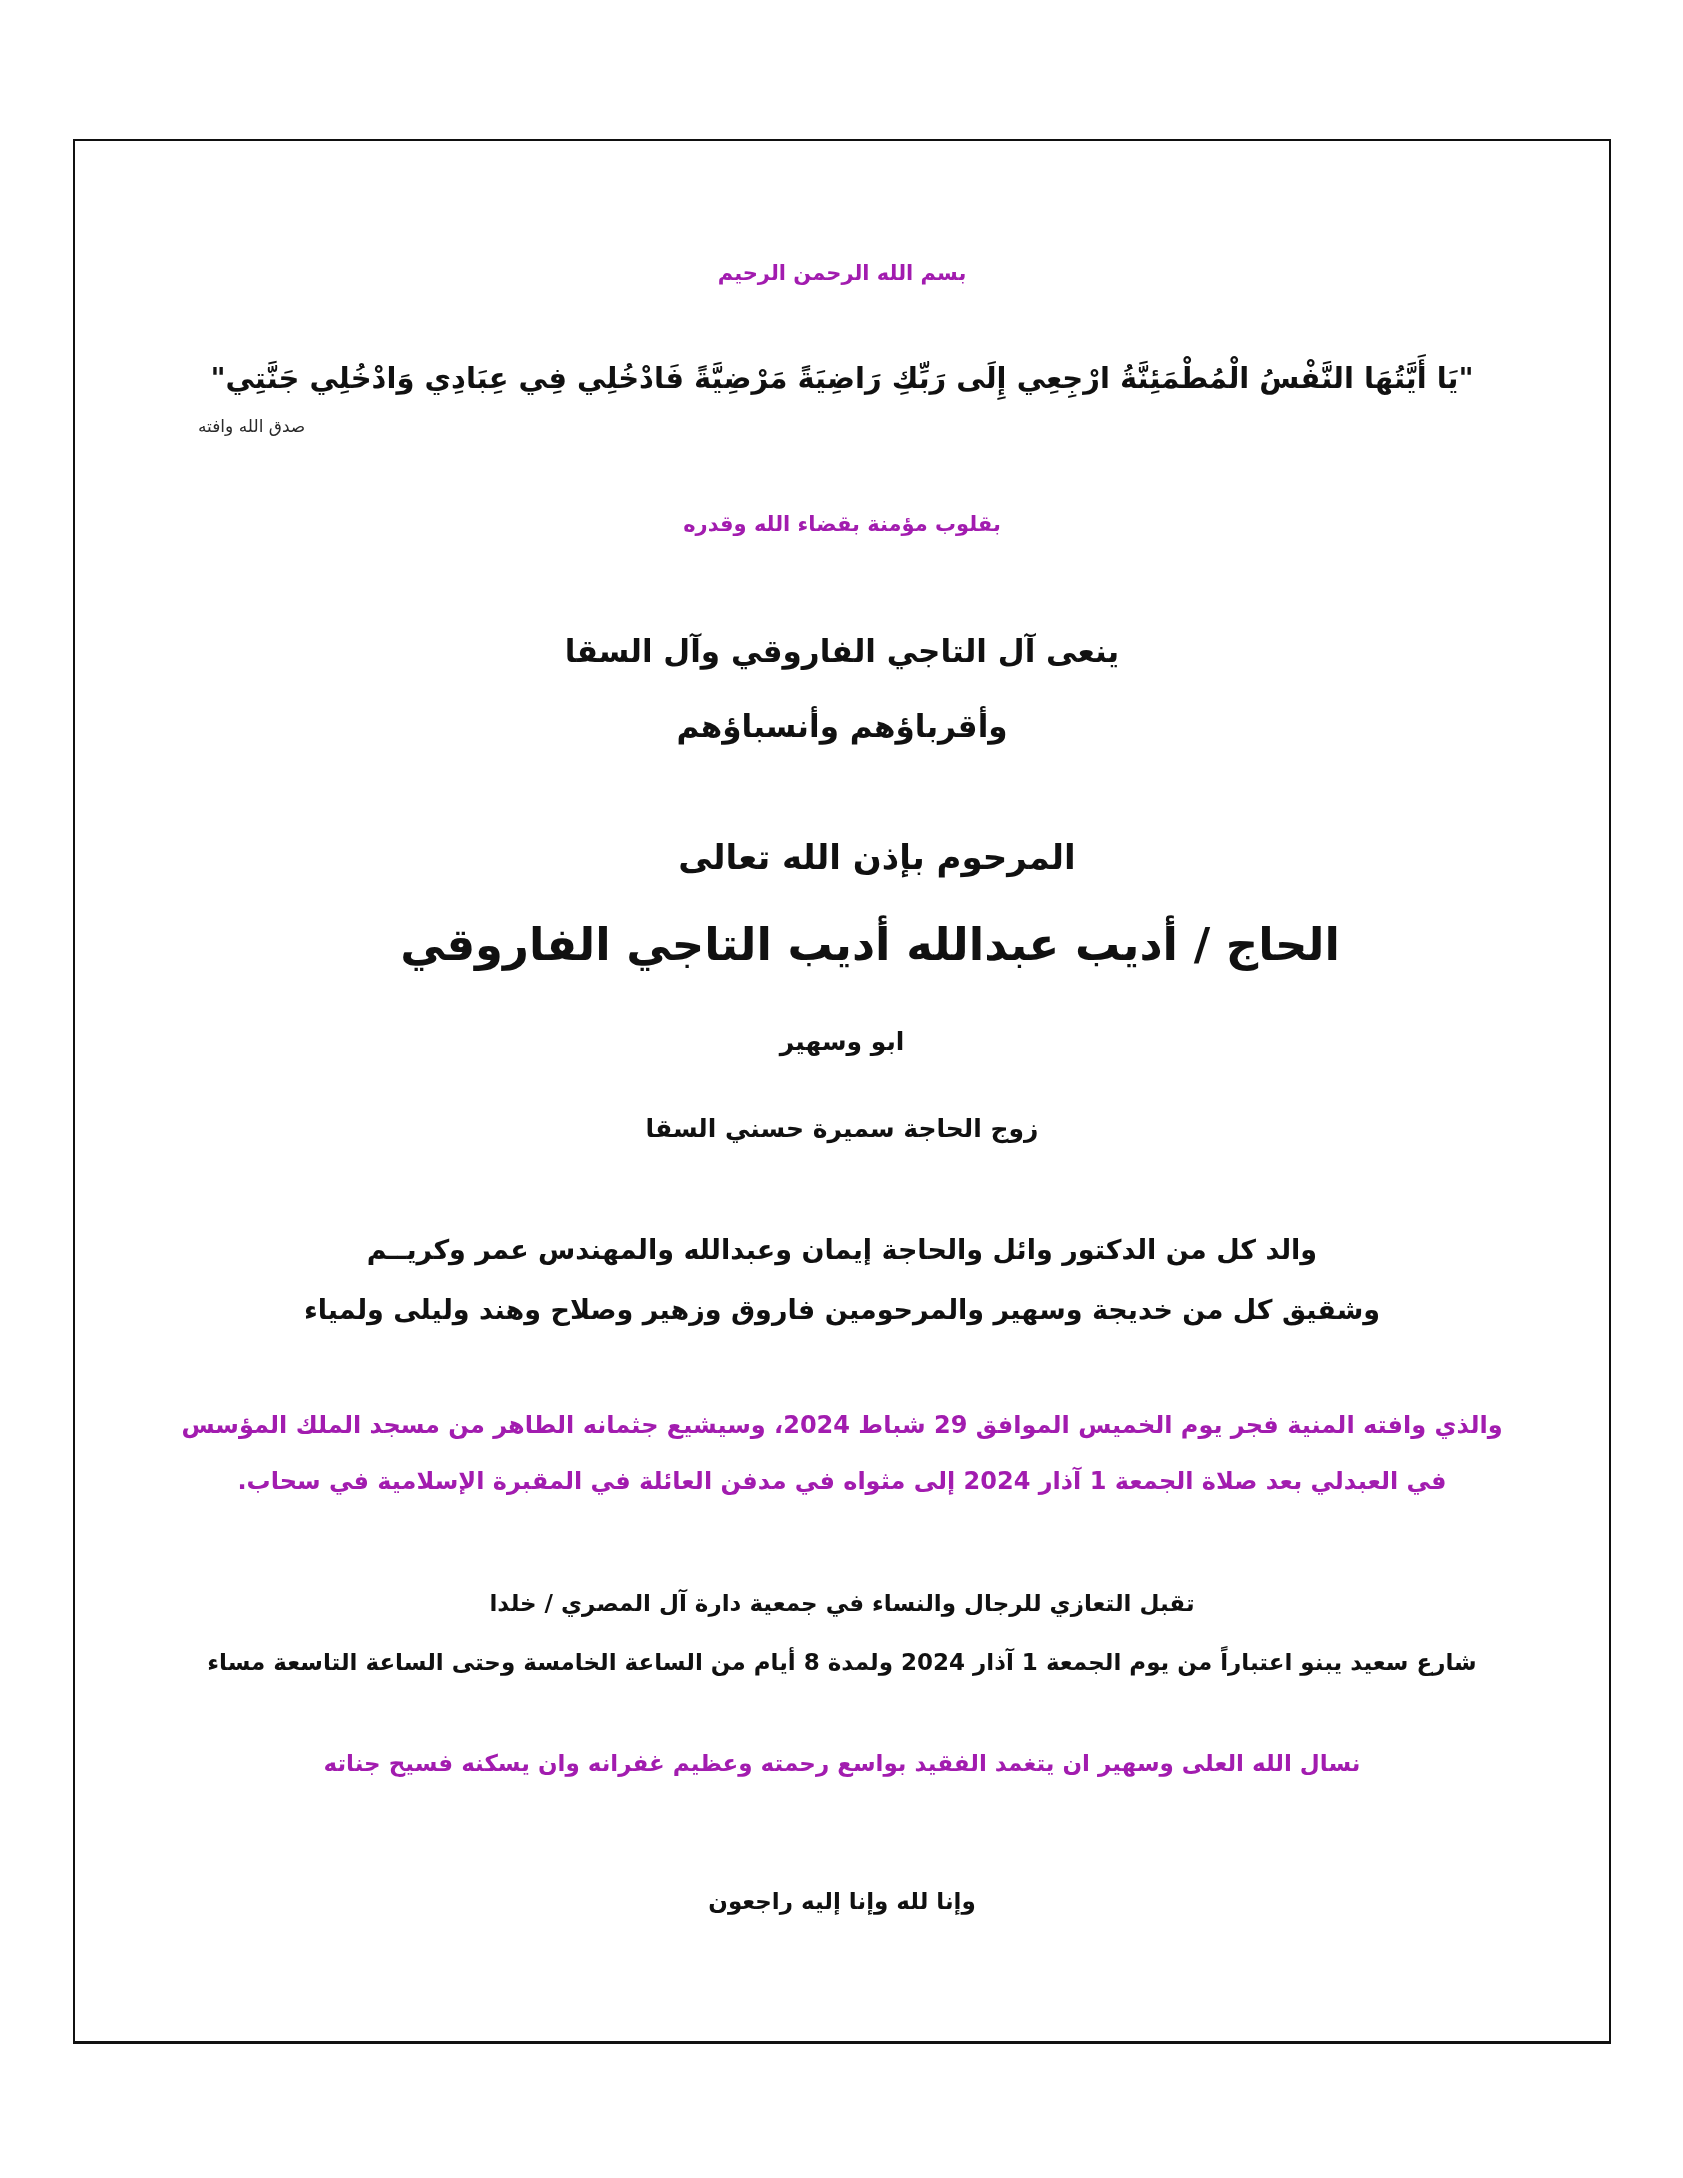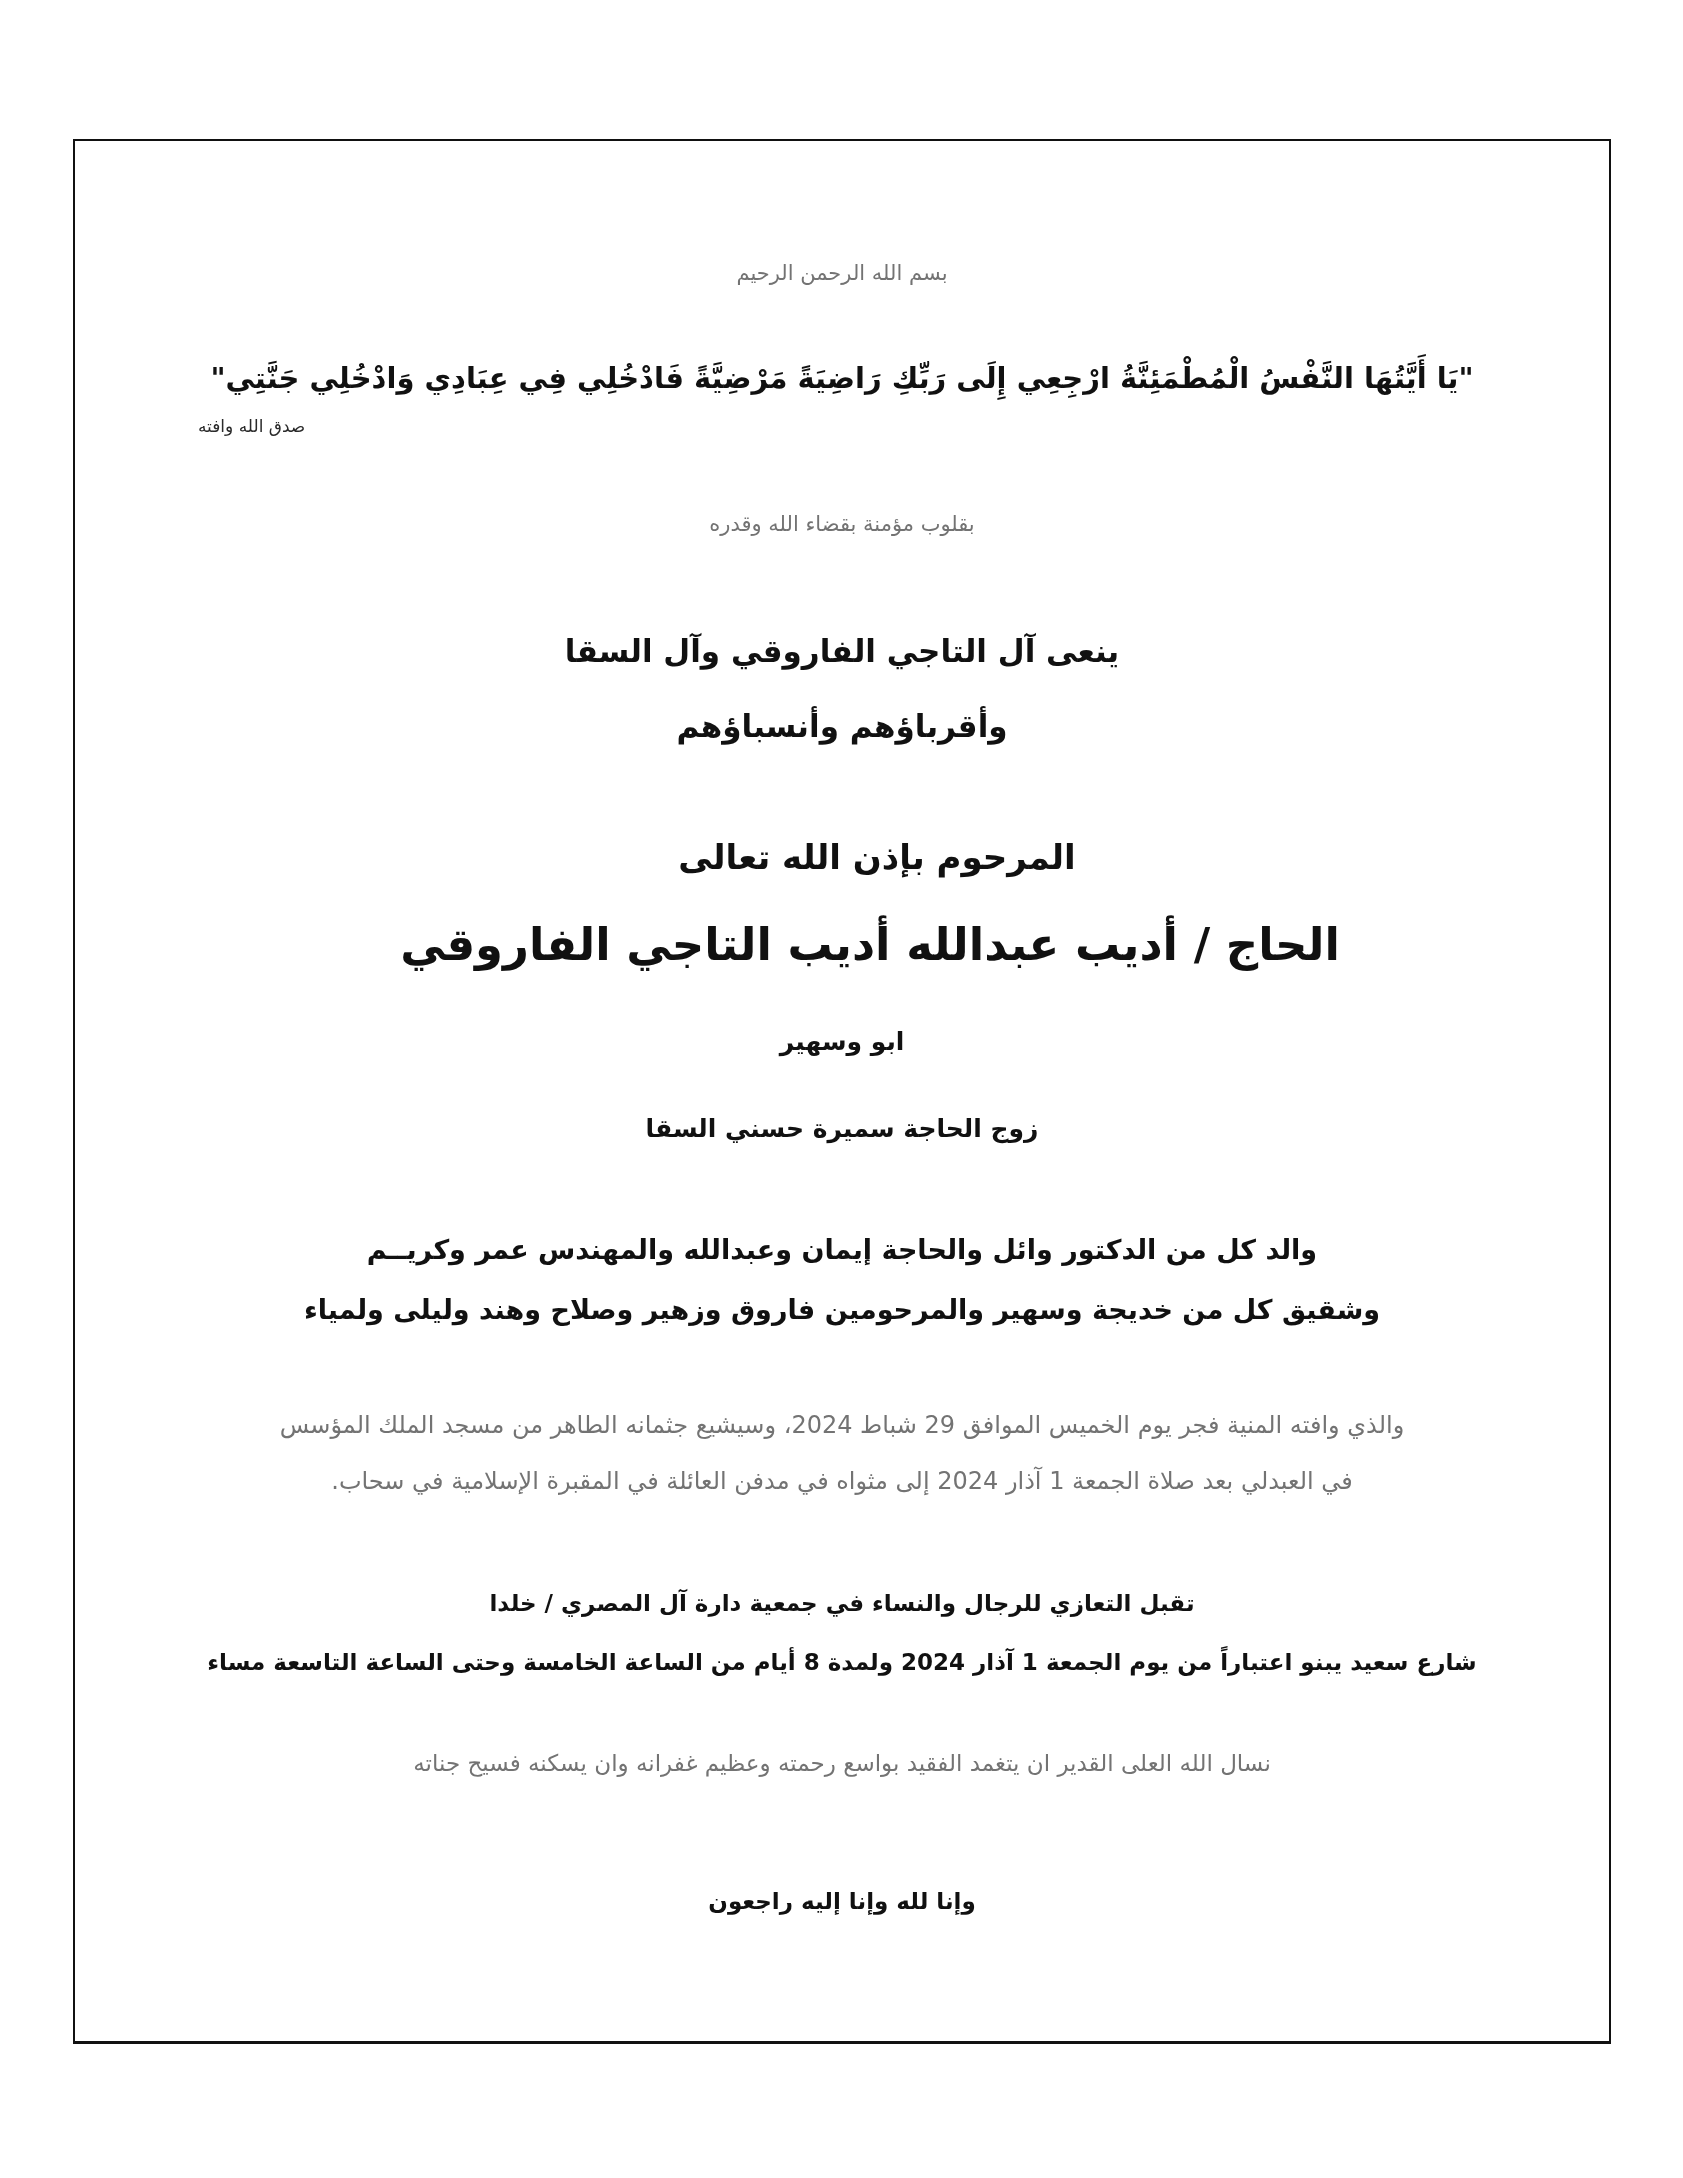--- a/index.html
+++ b/index.html
@@ -28,21 +28,21 @@
   .line {
     position: absolute;
     left: 73px;
     width: 1538px;
     text-align: center;
     direction: rtl;
     white-space: nowrap;
     transform: translateY(-50%);
     line-height: 1.3;
   }
-  .reg { font-weight: normal; color: #737373; }
+  .reg { font-weight: bold; color: #a21caf; }
   .bold { font-weight: bold; color: #111111; }
 
   .bismillah { top: 274px; font-size: 21px; }
   .verse { top: 379px; font-size: 29px; }
   .sadaqa {
     position: absolute;
     left: 198px;
     top: 426px;
     transform: translateY(-50%);
     font-size: 17px;
@@ -86,15 +86,15 @@
 
 <div class="line bold father">والد كل من الدكتور وائل والحاجة إيمان وعبدالله والمهندس عمر وكريــم</div>
 <div class="line bold brother">وشقيق كل من خديجة وسهير والمرحومين فاروق وزهير وصلاح وهند وليلى ولمياء</div>
 
 <div class="line reg details1">والذي وافته المنية فجر يوم الخميس الموافق 29 شباط 2024، وسيشيع جثمانه الطاهر من مسجد الملك المؤسس</div>
 <div class="line reg details2">في العبدلي بعد صلاة الجمعة 1 آذار 2024 إلى مثواه في مدفن العائلة في المقبرة الإسلامية في سحاب.</div>
 
 <div class="line bold cond1">تقبل التعازي للرجال والنساء في جمعية دارة آل المصري / خلدا</div>
 <div class="line bold cond2">شارع سعيد يبنو اعتباراً من يوم الجمعة 1 آذار 2024 ولمدة 8 أيام من الساعة  الخامسة وحتى الساعة التاسعة مساء</div>
 
-<div class="line reg prayer">نسال الله العلى القدير ان يتغمد الفقيد بواسع رحمته وعظيم غفرانه وان يسكنه فسيح جناته</div>
+<div class="line reg prayer">نسال الله العلى وسهير ان يتغمد الفقيد بواسع رحمته وعظيم غفرانه وان يسكنه فسيح جناته</div>
 <div class="line bold closing">وإنا لله وإنا إليه راجعون</div>
 
 
 </body></html>

